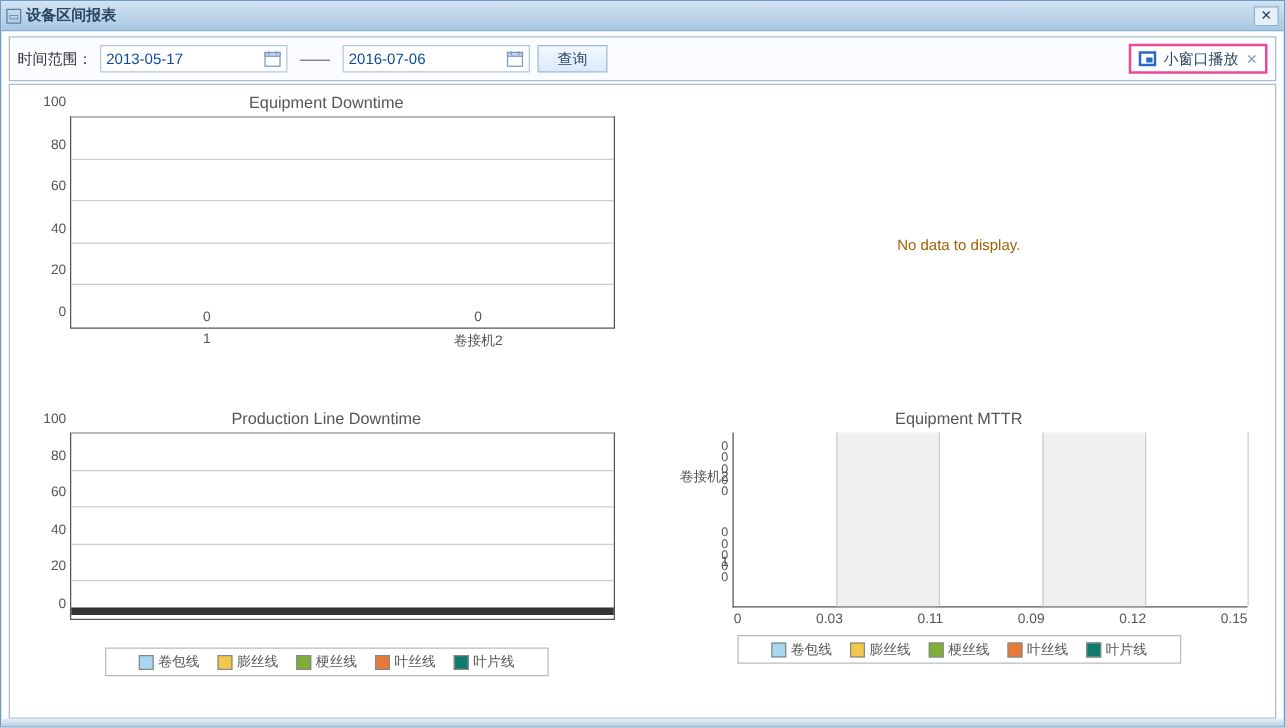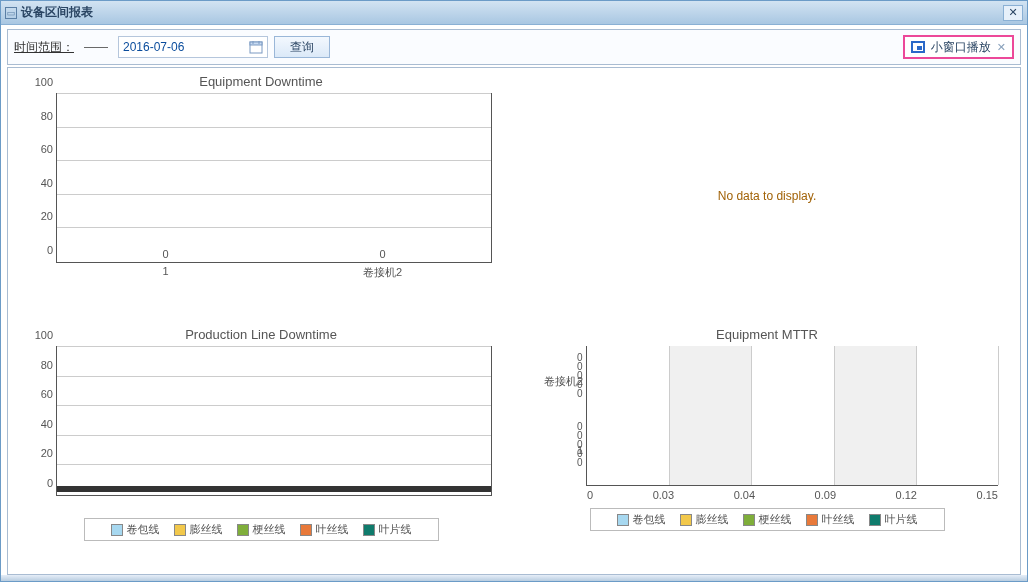--- a/index.html
+++ b/index.html
@@ -3,21 +3,21 @@
 <meta charset="utf-8">
 <style>
   * { box-sizing: border-box; }
   html, body { margin:0; padding:0; font-family: Arial, "Microsoft YaHei", sans-serif; font-size:12px; background:#b8cde0; }
   .window { width:1028px; height:582px; background:#fff; border:1px solid #6b9bc7; position:relative; }
   .titlebar { height:24px; background:linear-gradient(to bottom,#d2e3f2,#a9c7e2); display:flex; align-items:center; padding:0 4px; border-bottom:1px solid #8ab0d4; }
   .titlebar .title-icon { width:12px; height:12px; border:1px solid #5a7fa5; margin-right:4px; display:flex; align-items:center; justify-content:center; color:#5a7fa5; font-size:9px; }
   .titlebar .title-text { flex:1; color:#2a4563; font-weight:bold; font-size:12px; }
   .titlebar .close { width:20px; height:16px; border:1px solid #8ab0d4; background:#e6f0fa; display:flex; align-items:center; justify-content:center; color:#2a4563; cursor:pointer; font-size:11px;}
   .toolbar { height:36px; margin:4px 6px 0 6px; border:1px solid #a9bcd2; background:#fafcff; display:flex; align-items:center; padding:0 6px; gap:6px; }
-  .toolbar .label { color:#333;text-decoration:underline; }
+  .toolbar .label { color:#333; }
   .date-input { width:150px; height:22px; border:1px solid #b5c6dc; display:flex; align-items:center; padding:0 4px; background:#fff; justify-content:space-between; }
   .date-input span { color:#0a4c9c; }
   .cal-icon svg { display:block; }
   .dash { color:#555; margin:0 4px;}
   .query-btn { width:56px; height:22px; background:linear-gradient(#f3f8fe,#dbe9f8); border:1px solid #9ab7d8; color:#2a4563; cursor:pointer; font-size:12px; }
   .pip { margin-left:auto; display:flex; align-items:center; height:24px; border:2px solid #ec4899; padding:0 6px; gap:6px; color:#2a4563; background:#fff; }
   .pip .pip-icon { width:14px; height:12px; border:2px solid #2a68c8; position:relative; }
   .pip .pip-icon::after { content:''; position:absolute; right:1px; bottom:1px; width:5px; height:4px; background:#2a68c8; }
   .pip .x { color:#88a0bb; cursor:pointer; font-size:11px; }
   .content { position:absolute; top:66px; left:6px; right:6px; bottom:6px; border:1px solid #a9bcd2; background:#fff; overflow:hidden; }
@@ -50,20 +50,31 @@
 <div class="window">
 
   <div class="titlebar">
     <div class="title-icon">▭</div>
     <div class="title-text">设备区间报表</div>
     <div class="close">✕</div>
   </div>
 
   <div class="toolbar">
     <span class="label">时间范围：</span>
+    <div class="date-input">
+      <span>2013-05-17</span>
+      <span class="cal-icon">
+        <svg width="14" height="14" viewBox="0 0 14 14">
+            <rect x="1" y="2" width="12" height="11" fill="#fff" stroke="#7a99c2"></rect>
+            <rect x="1" y="2" width="12" height="3" fill="#c8dbf2" stroke="#7a99c2"></rect>
+            <line x1="4" y1="1" x2="4" y2="4" stroke="#7a99c2"></line>
+            <line x1="10" y1="1" x2="10" y2="4" stroke="#7a99c2"></line>
+          </svg>
+      </span>
+    </div>
     <span class="dash">——</span>
     <div class="date-input">
       <span>2016-07-06</span>
       <span class="cal-icon">
         <svg width="14" height="14" viewBox="0 0 14 14">
             <rect x="1" y="2" width="12" height="11" fill="#fff" stroke="#7a99c2"></rect>
             <rect x="1" y="2" width="12" height="3" fill="#c8dbf2" stroke="#7a99c2"></rect>
             <line x1="4" y1="1" x2="4" y2="4" stroke="#7a99c2"></line>
             <line x1="10" y1="1" x2="10" y2="4" stroke="#7a99c2"></line>
           </svg>
@@ -159,21 +170,21 @@
           <div class="vgrid" style="left:60%"></div>
           <div class="vgrid" style="left:80%"></div>
           <div class="vgrid" style="left:100%"></div>
           <div class="hytick" style="top:25%">卷接机2</div>
           <div class="hytick" style="top:75%">1</div>
           <div class="zeros" style="top:5%">0<br>0<br>0<br>0<br>0</div>
           <div class="zeros" style="top:55%">0<br>0<br>0<br>0<br>0</div>
           <div class="xtick-row">
             <span>0</span>
             <span>0.03</span>
-            <span>0.04</span>
+            <span>0.11</span>
             <span>0.09</span>
             <span>0.12</span>
             <span>0.15</span>
           </div>
         </div>
         <div class="legend" id="legend2">
             <div class="legend-item">
               <span class="swatch" style="background: rgb(167, 216, 240);"></span>
               <span>卷包线</span>
             </div>

